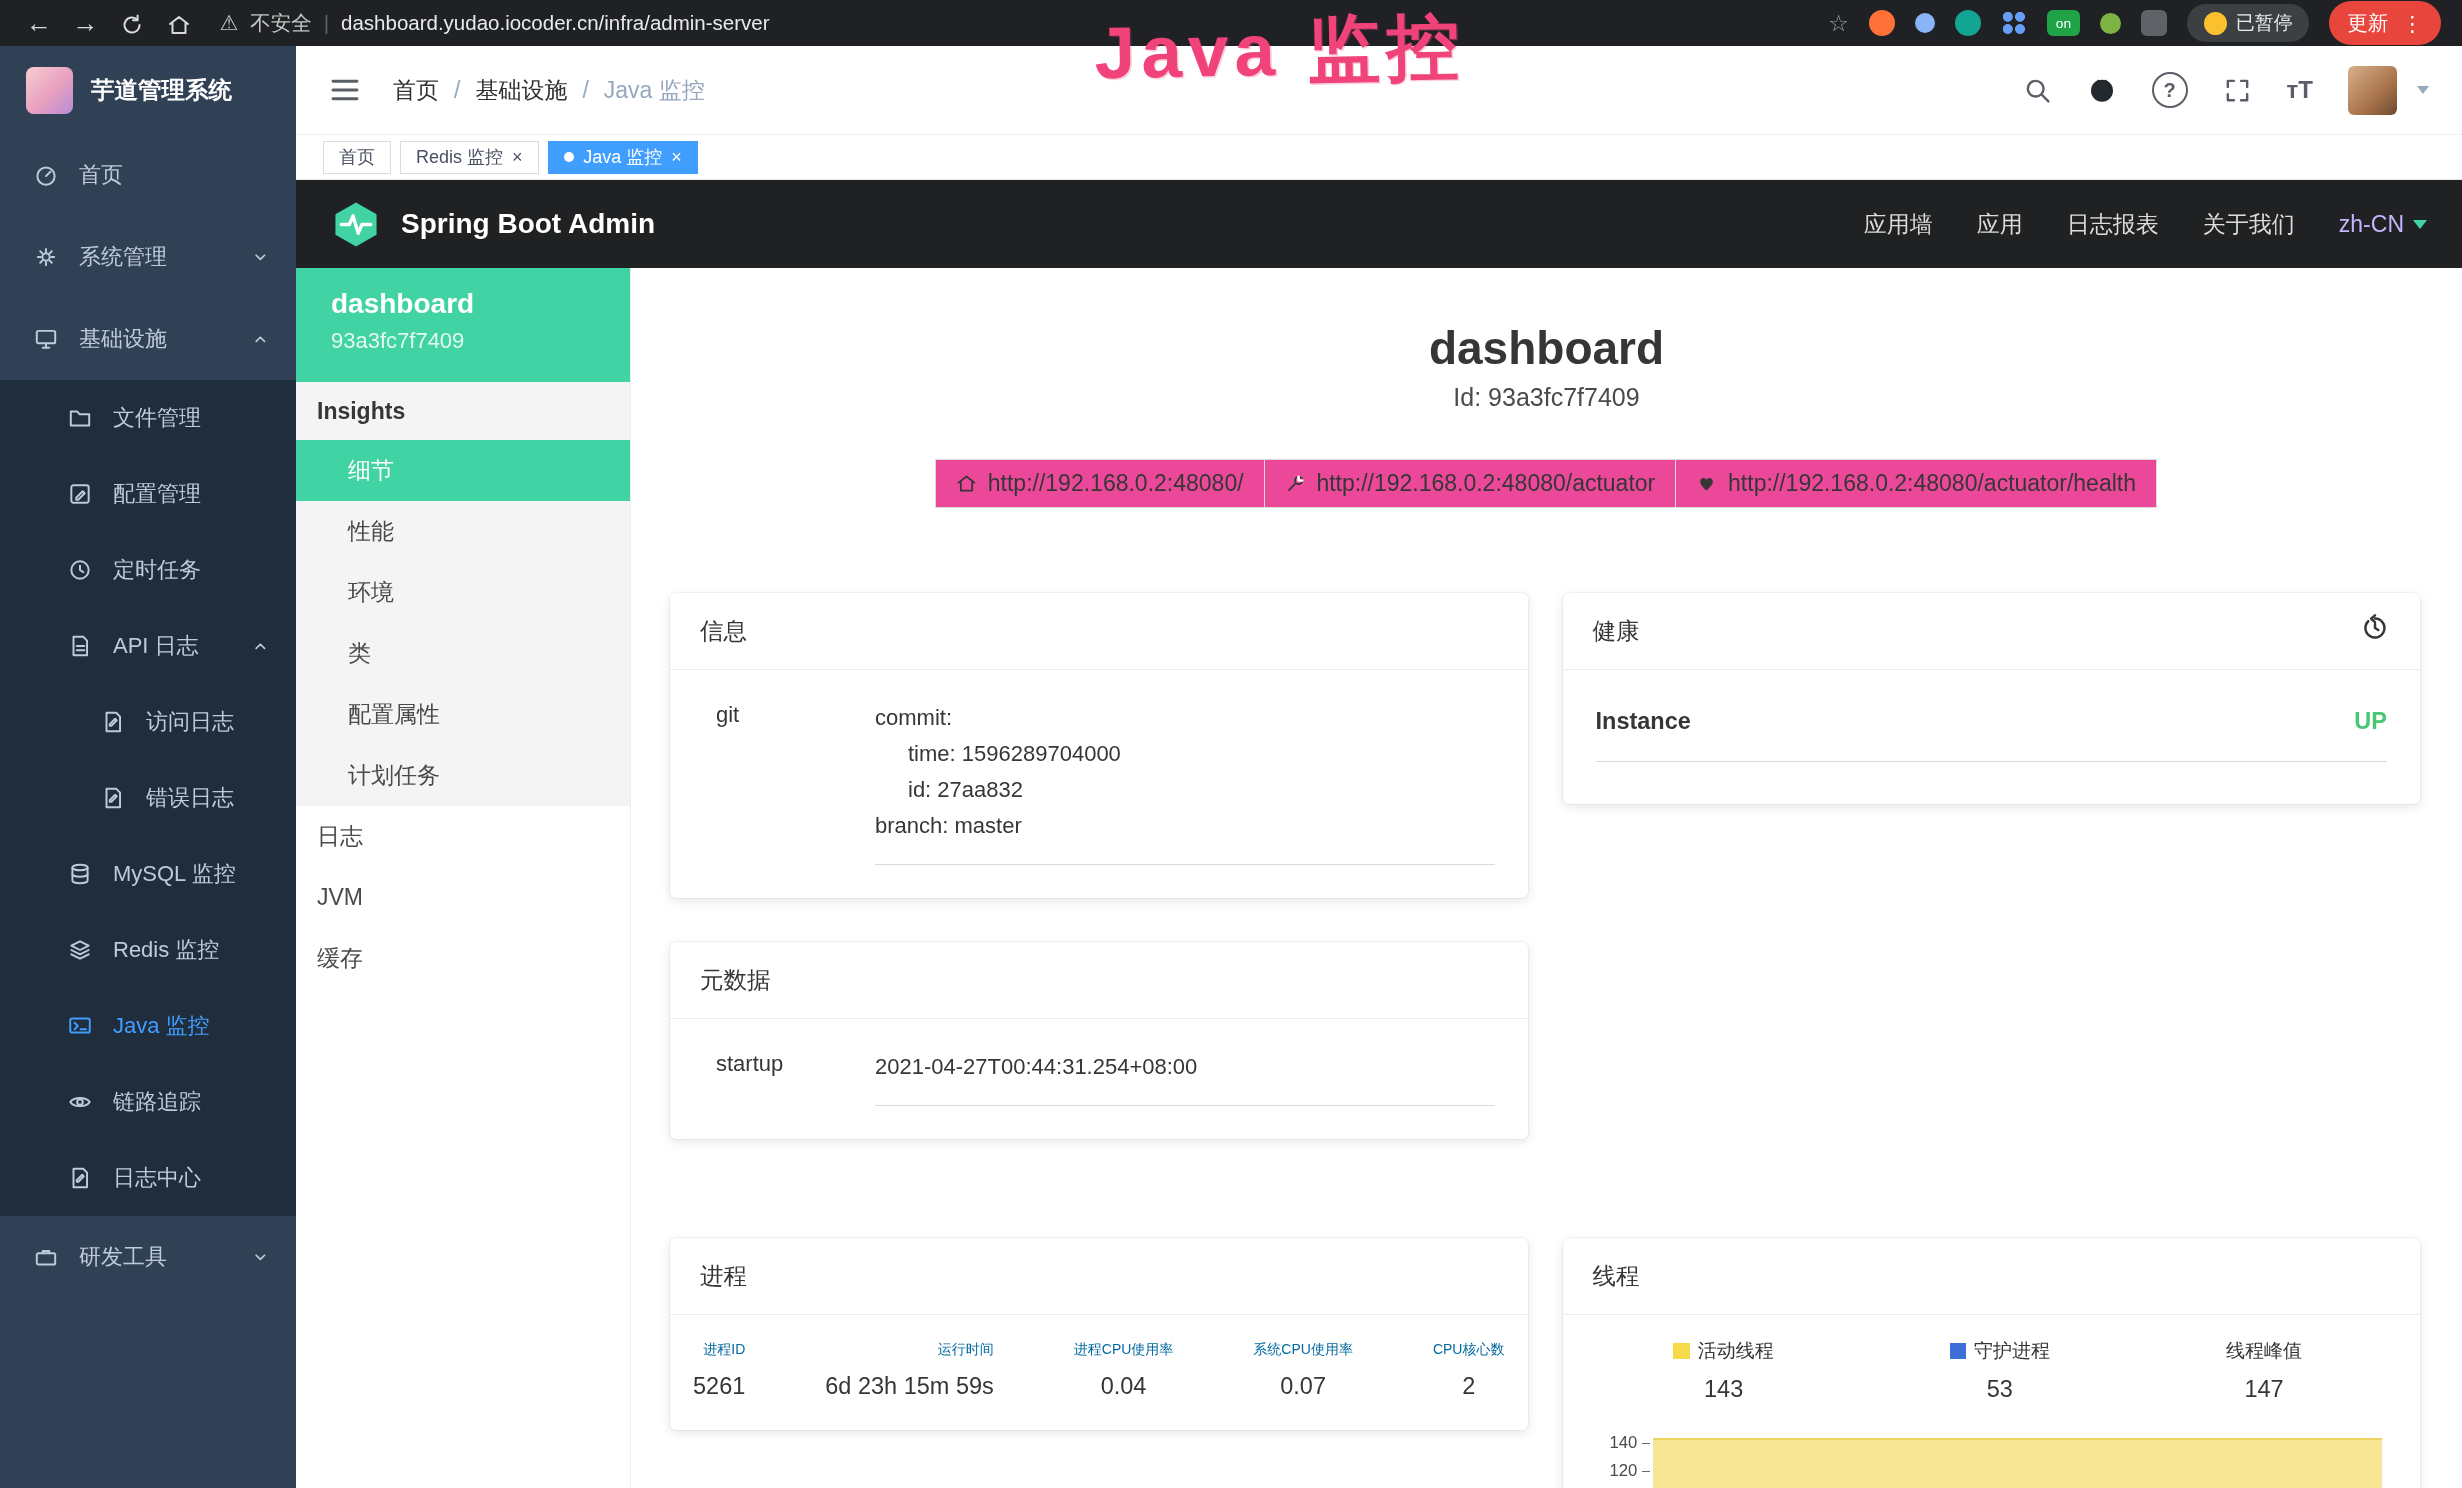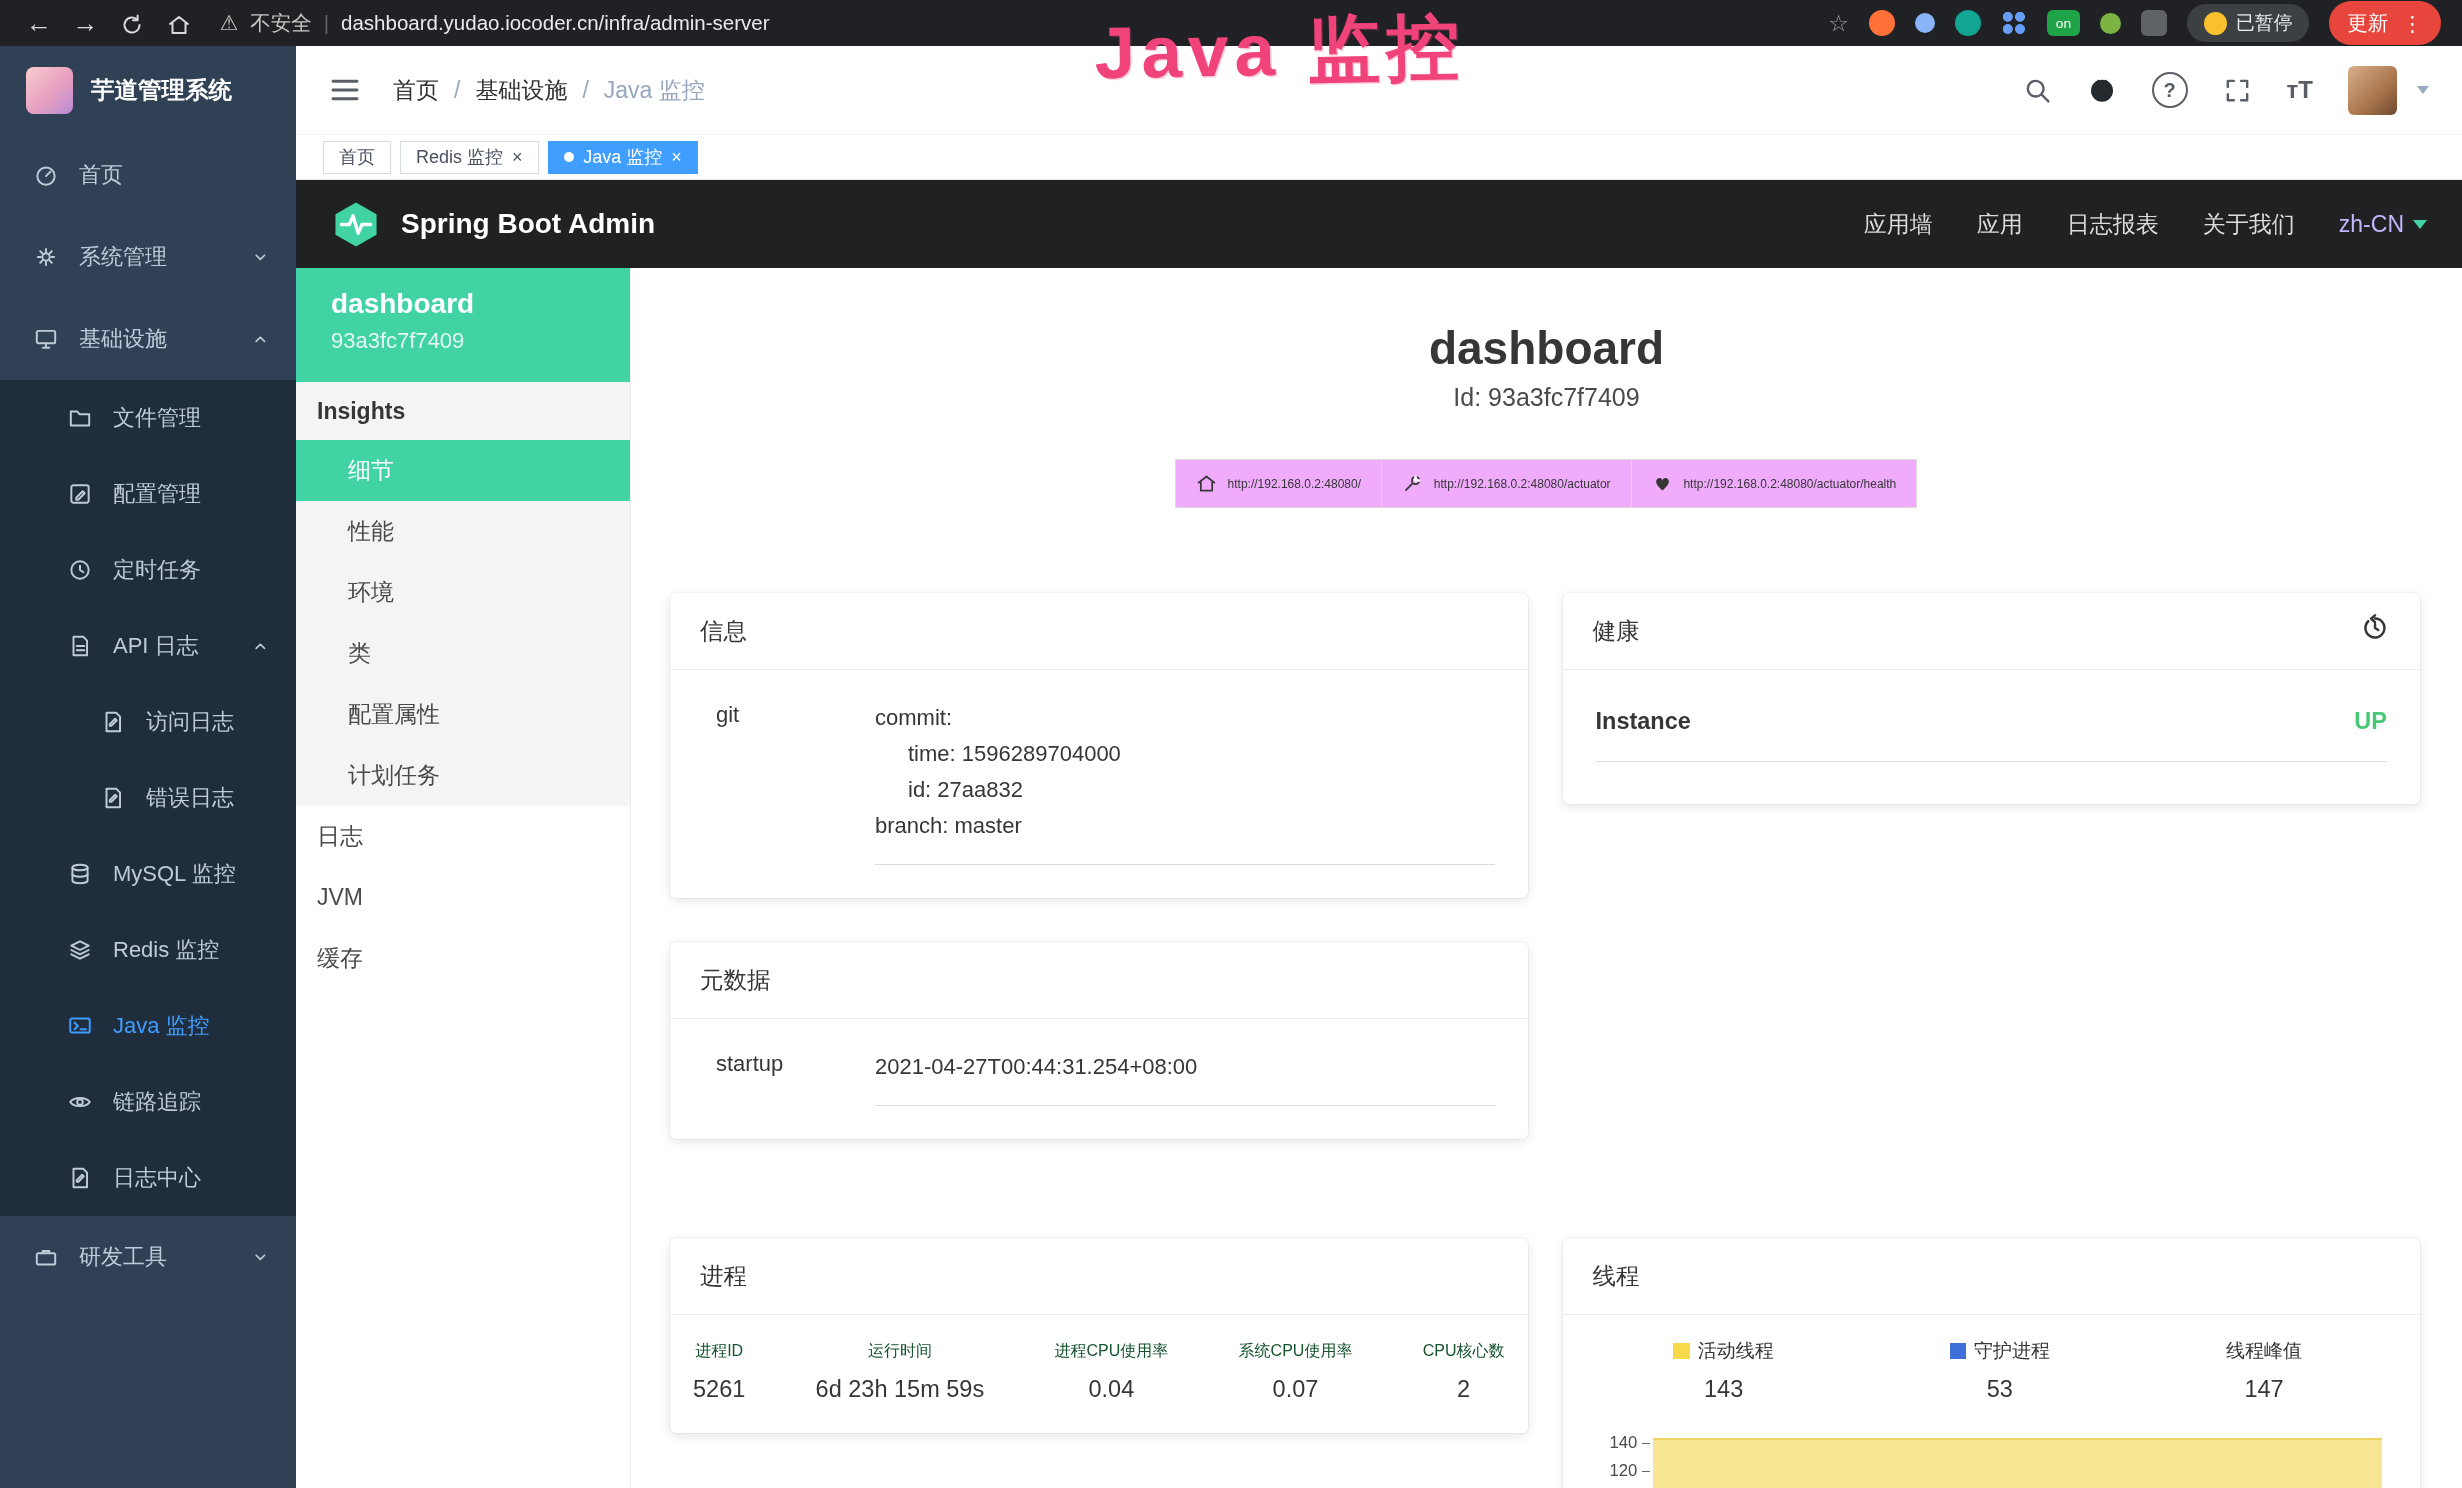--- a/index.html
+++ b/index.html
@@ -99,21 +99,21 @@
   .side-section{height:58px;background:#f4f4f4;display:flex;align-items:center;padding-left:21px;font-size:23px;font-weight:bold;color:#363636;}
   .side-item{height:61px;display:flex;align-items:center;padding-left:21px;font-size:23px;color:#4a4a4a;cursor:pointer;}
   .side-item.sub{background:#f4f4f4;padding-left:52px;}
   .side-item.sub.active{background:#42d3a5;color:#fff;}
 
   
   .sba-main{flex:1;background:#fff;overflow:hidden;min-width:0;}
   .page-title{text-align:center;margin-top:53px;font-size:46px;font-weight:bold;color:#363636;}
   .page-sub{text-align:center;margin-top:8px;font-size:25px;color:#4a4a4a;}
   .links{display:flex;justify-content:center;margin-top:47px;}
-  .link-chip{display:flex;align-items:center;gap:10.6px;height:49px;padding:0 20px;border:0.8px solid #dbdbdb;margin-left:-0.8px;font-size:12px;color:#363636;background:#f0abfc;cursor:pointer;box-sizing:border-box;}
+  .link-chip{display:flex;align-items:center;gap:10.6px;height:49px;padding:0 20px;border:0.8px solid #dbdbdb;margin-left:-0.8px;font-size:23px;color:#363636;background:#ec4899;cursor:pointer;box-sizing:border-box;}
   .link-chip svg{stroke:#363636;fill:none;stroke-width:2;stroke-linecap:round;stroke-linejoin:round;flex-shrink:0;}
 
   .cards{display:grid;grid-template-columns:1fr 1fr;column-gap:35px;row-gap:44px;align-items:start;padding:0 42px 0 39px;margin-top:85px;}
   .card{background:#fff;border-radius:6px;box-shadow:0 3px 10.6px rgba(0,0,0,.10),0 0 0 0.8px rgba(0,0,0,.05);}
   .card-h{height:76px;display:flex;align-items:center;padding:0 30px;font-size:23.5px;font-weight:normal;color:#363636;border-bottom:0.8px solid #ededed;}
   .card-b{padding:30px 33px 33px 46px;}
   .row3{margin-top:55px;}
   .hist{margin-left:auto;cursor:pointer;}
   .hist svg{stroke:#363636;fill:none;stroke-width:2;stroke-linecap:round;stroke-linejoin:round;}
 
@@ -122,21 +122,21 @@
   .kv-val{flex:1;border-bottom:0.8px solid #dbdbdb;padding-bottom:20px;line-height:36px;}
   .indent{padding-left:33px;}
 
   .card-health .card-b{padding:38px 33px 42px;}
   .health-row{display:flex;justify-content:space-between;align-items:center;font-size:23.5px;border-bottom:0.8px solid #dbdbdb;padding-bottom:26px;}
   .health-key{font-weight:bold;color:#363636;}
   .up{color:#48c774;font-weight:bold;}
 
   .stats{display:flex;justify-content:space-between;padding:26px 23px 30px;}
   .stat{text-align:center;}
-  .stat-l{font-size:16px;color:#14532d;}
+  .stat-l{font-size:14px;color:#0369a1;text-align:right;}
   .stat-v{font-size:23.5px;color:#363636;margin-top:13.7px;}
 
   .threads-b{padding:23px 30px 0 23px;}
   .legends{display:flex;justify-content:space-around;}
   .legend{text-align:center;}
   .legend-top{display:flex;align-items:center;justify-content:center;gap:7.6px;font-size:19px;color:#363636;}
   .sq{width:16.7px;height:16.7px;flex-shrink:0;}
   .sq-yellow{background:#f7d94c;}
   .sq-blue{background:#3e6fd8;}
   .legend-v{font-size:23.5px;color:#363636;margin-top:12px;}

